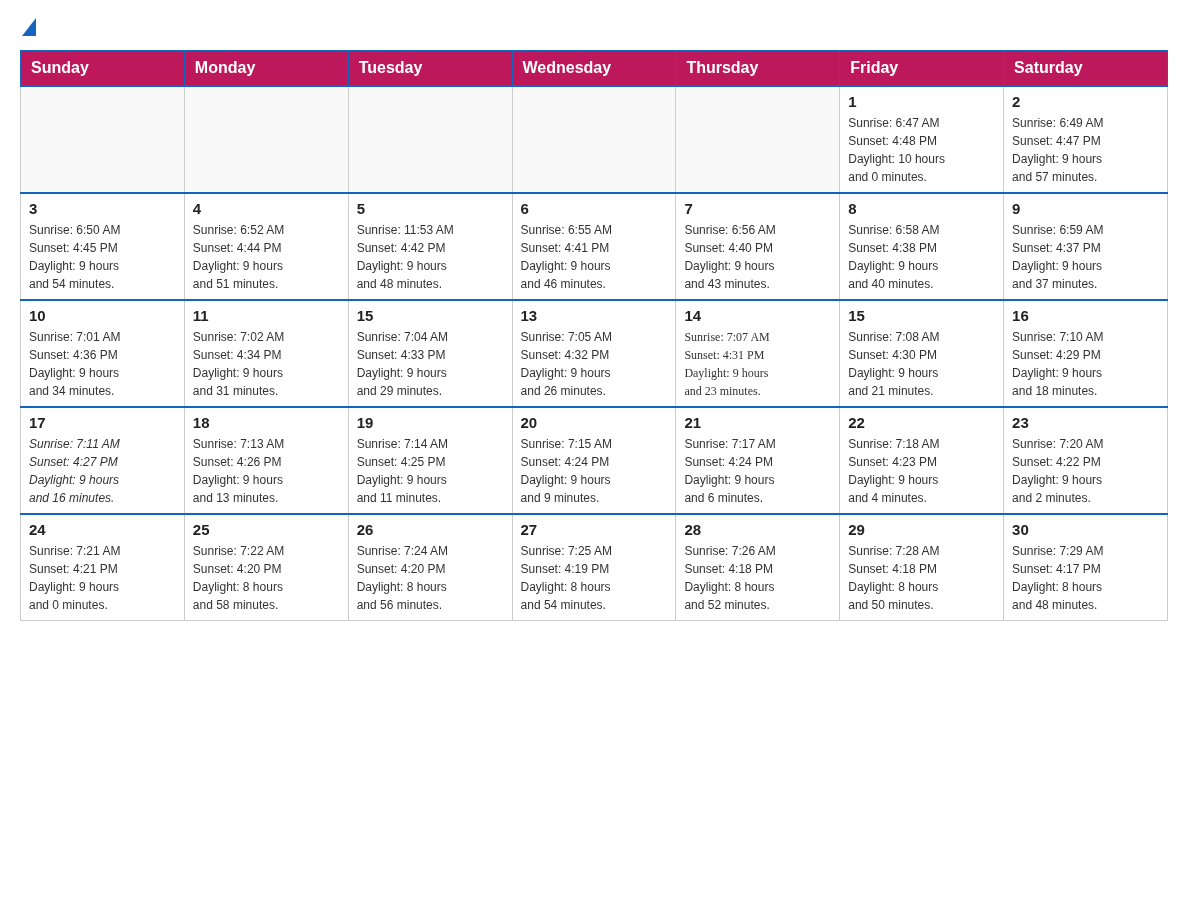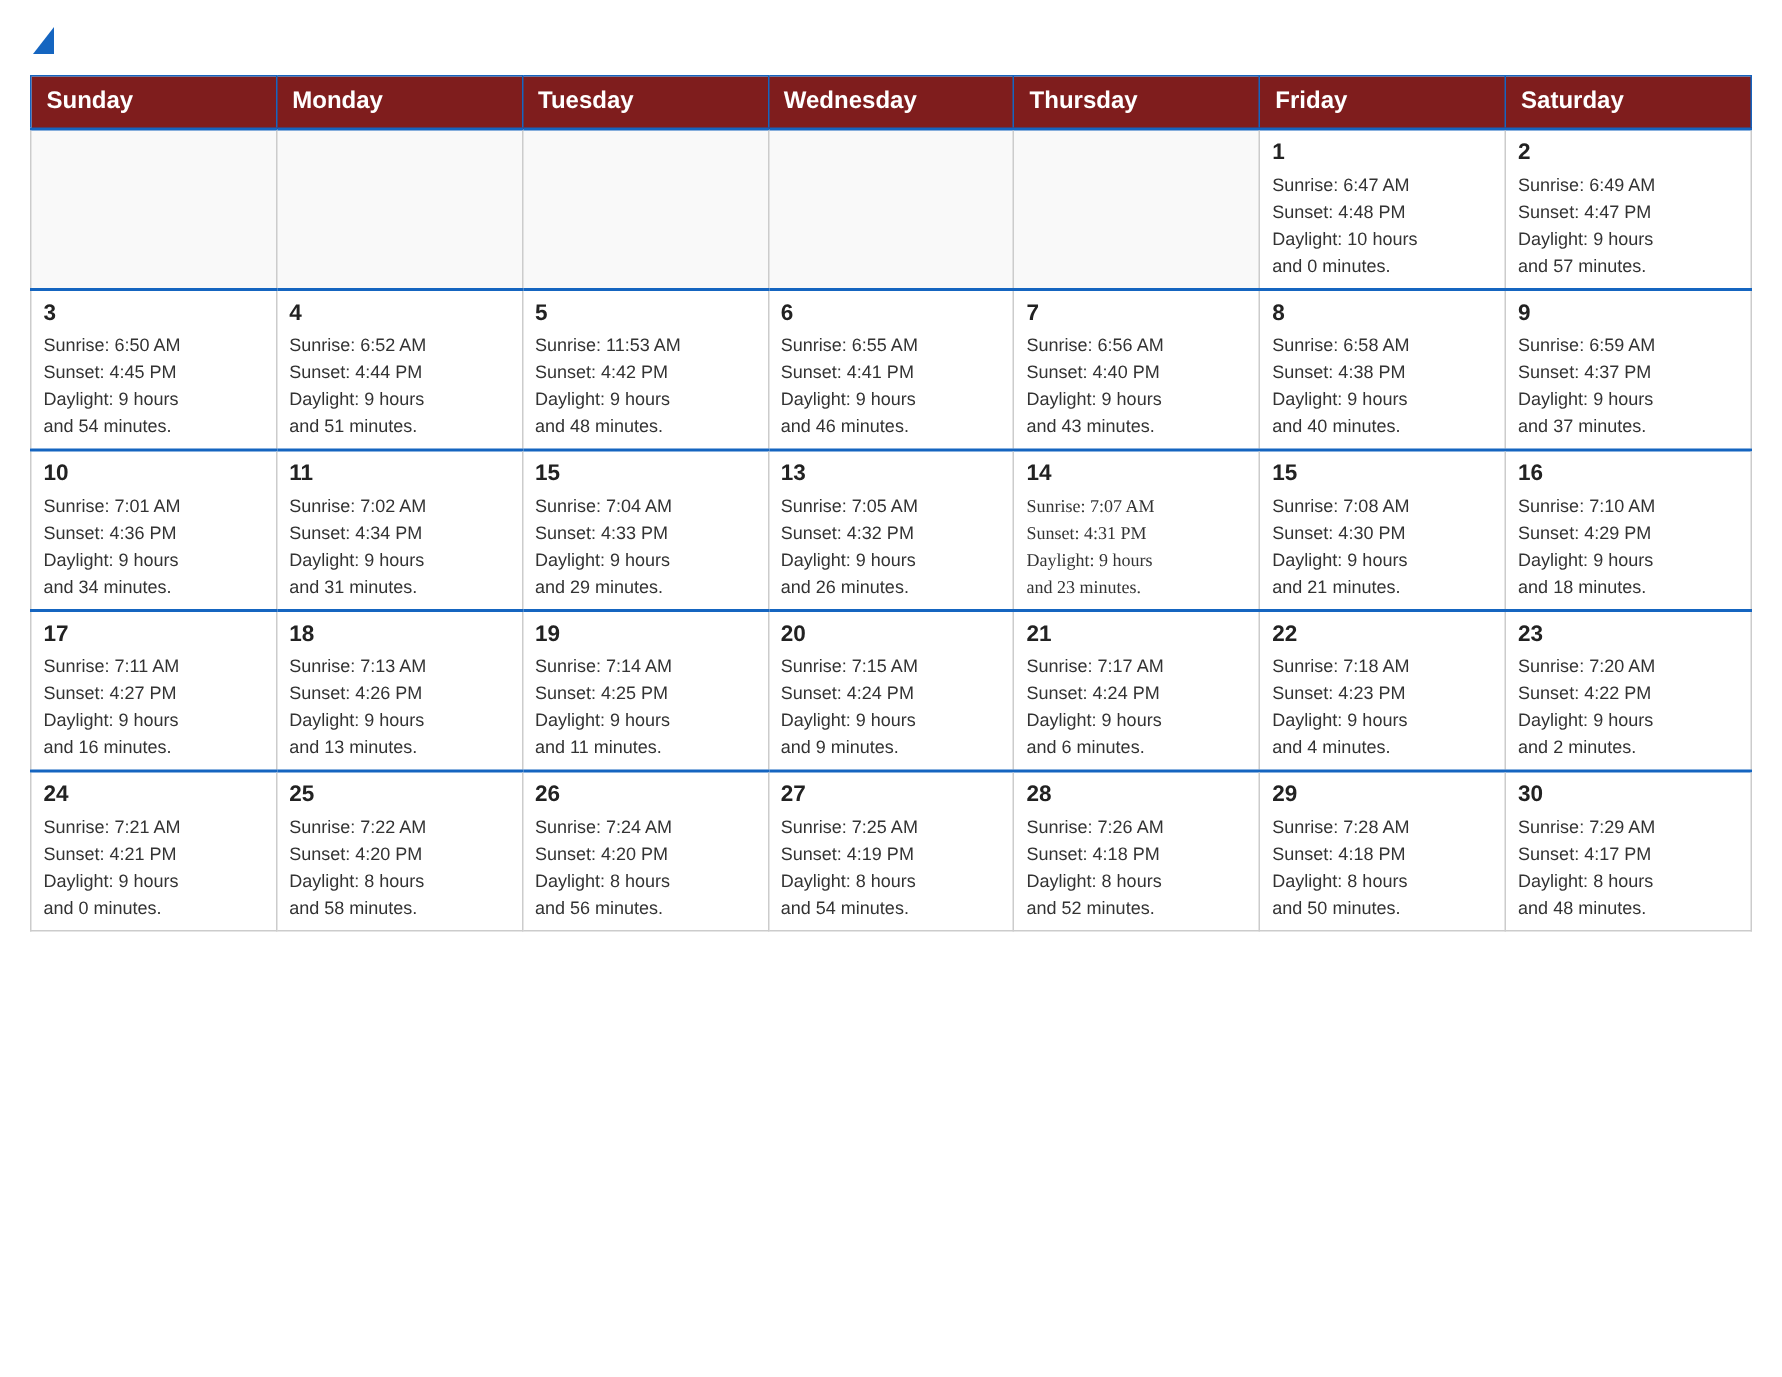--- a/index.html
+++ b/index.html
@@ -59,21 +59,21 @@
       color: #333;
       margin-top: 6px;
     }
     .calendar {
       width: 100%;
       border-collapse: collapse;
       border: 1px solid #1565C0;
       margin-top: 12px;
     }
     .calendar th {
-      background-color: #7f1d1d;
+      background-color: #be185d;
       color: #fff;
       font-size: 16px;
       font-weight: bold;
       padding: 8px 10px;
       text-align: left;
       border: 1px solid #1565C0;
     }
     .calendar td {
       vertical-align: top;
       border: 1px solid #ccc;
@@ -251,21 +251,21 @@
           <span class="day-number">16</span>
           <div class="day-info" style="white-space: pre-line;">Sunrise: 7:10 AM
 Sunset: 4:29 PM
 Daylight: 9 hours
 and 18 minutes.</div>
         </td>
       </tr>
       <tr class="week-row">
         <td>
           <span class="day-number">17</span>
-          <div class="day-info" style="white-space: pre-line;">Sunrise: 7:11 AM
+          <div class="day-info" style="white-space: pre-line; font-style: italic;">Sunrise: 7:11 AM
 Sunset: 4:27 PM
 Daylight: 9 hours
 and 16 minutes.</div>
         </td>
         <td>
           <span class="day-number">18</span>
           <div class="day-info" style="white-space: pre-line;">Sunrise: 7:13 AM
 Sunset: 4:26 PM
 Daylight: 9 hours
 and 13 minutes.</div>

